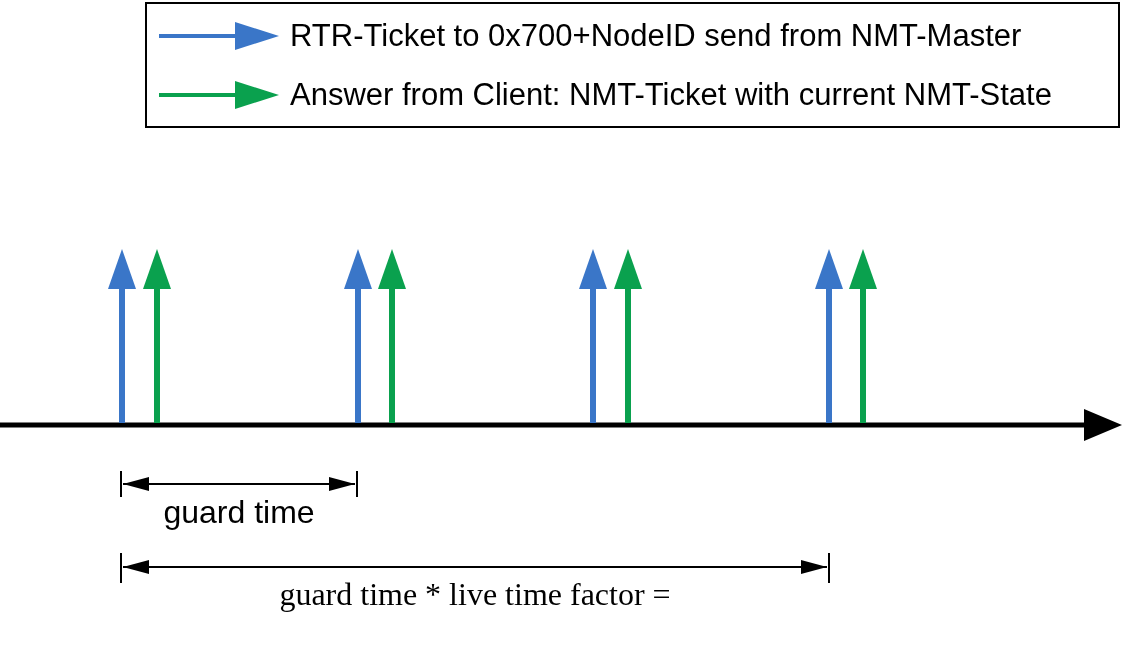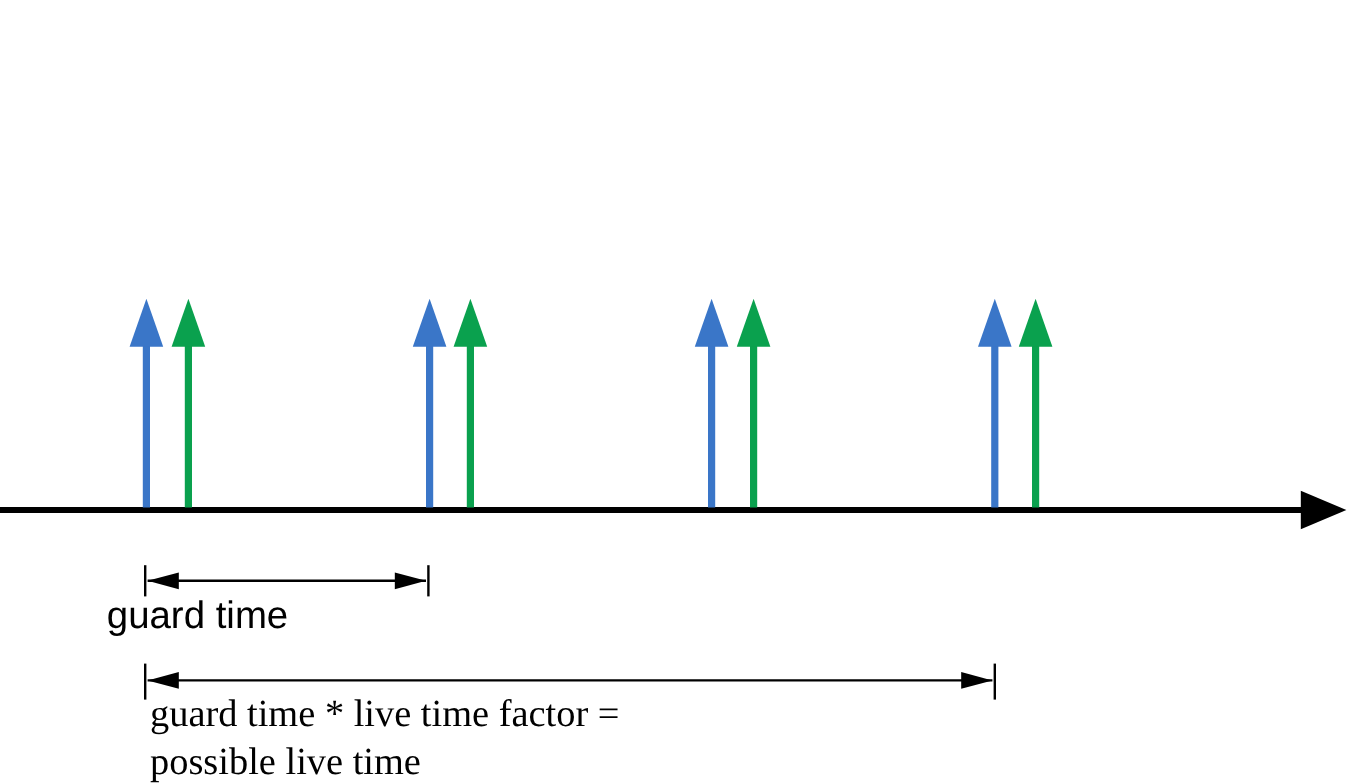--- a/index.html
+++ b/index.html
@@ -40,31 +40,50 @@
   
   .diagram-svg{
     position:absolute;left:0;top:0;
     width:1125px;height:653px;
   }
   
   .anno{
     position:absolute;
     font-size:32px;
     line-height:40px;
-    text-align:left;
+    text-align:center;
     white-space:nowrap;
   }
   .anno-guard{left:89px;top:492px;width:300px;}
   .anno-live{left:125px;top:574px;width:700px;font-family:Liberation Serif, serif;}
 </style>
 </head>
 <body>
 
 <div id="stage">
 
+  <div class="legend-box">
+
+    <div class="legend-row row-0">
+      <svg class="legend-arrow-svg" width="124" height="30" viewBox="0 0 124 30">
+        <line x1="2" y1="15" x2="79" y2="15" stroke-width="4" stroke="#3A76C8"></line>
+        <polygon points="78,1 78,29 122,15" stroke="none" fill="#3A76C8"></polygon>
+      </svg>
+      <span class="legend-label">RTR-Ticket to 0x700+NodeID send from NMT-Master</span>
+    </div>
+
+    <div class="legend-row row-1">
+      <svg class="legend-arrow-svg" width="124" height="30" viewBox="0 0 124 30">
+        <line x1="2" y1="15" x2="79" y2="15" stroke-width="4" stroke="#0AA14E"></line>
+        <polygon points="78,1 78,29 122,15" stroke="none" fill="#0AA14E"></polygon>
+      </svg>
+      <span class="legend-label">Answer from Client: NMT-Ticket with current NMT-State</span>
+    </div>
+
+  </div>
 
   <svg class="diagram-svg" viewBox="0 0 1125 653">
 
     <g>
       <line x1="0" y1="425" x2="1088" y2="425" stroke-width="5" stroke="#000000"></line>
       <polygon points="1084,409 1084,441 1122,425" stroke="none" fill="#000000"></polygon>
     </g>
 
     <g>
       <line x1="122" y1="423" x2="122" y2="286" stroke-width="6" stroke="#3A76C8"></line>
@@ -117,16 +136,15 @@
       <polygon points="123,567 149,560 149,574" stroke="none"></polygon>
       <polygon points="827,567 801,560 801,574" stroke="none"></polygon>
     </g>
 
   </svg>
 
   <div class="anno anno-guard">guard time</div>
 
   <div class="anno anno-live">
     <div>guard time * live time factor =</div>
-    <div>possible live time</div>
   </div>
 
 </div>
 
 </body></html>

